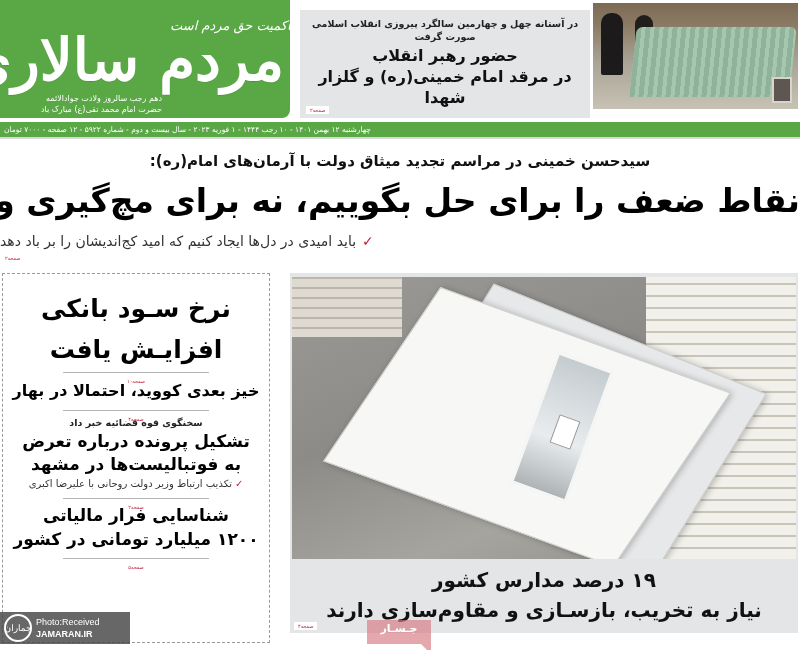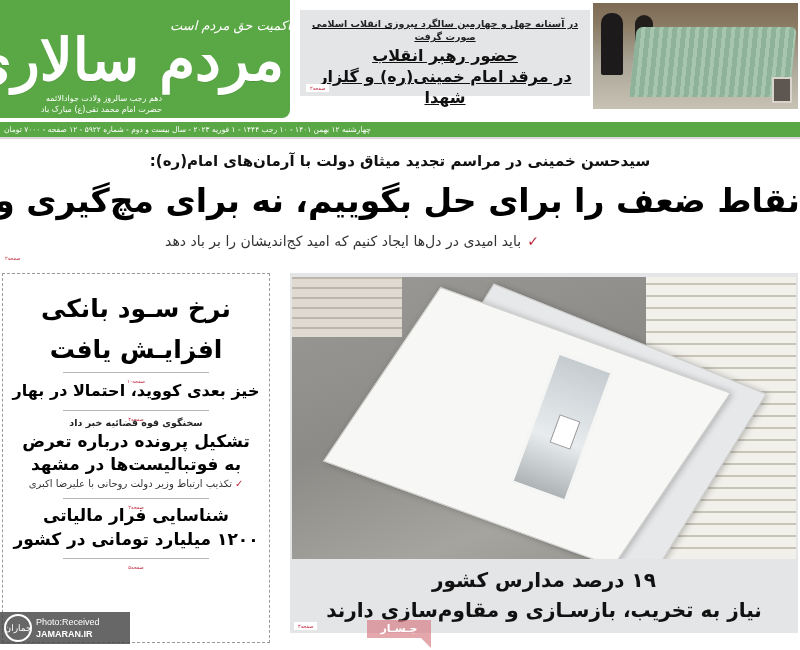--- a/index.html
+++ b/index.html
@@ -21,22 +21,22 @@
     font-family: "DejaVu Serif", serif; font-size: 58px; font-weight: bold; line-height: 64px;
     letter-spacing: -1px; white-space: nowrap; text-shadow: 0 1px 0 rgba(0,0,0,0.08);
   }
   .masthead .occasion {
     position: absolute; left: 22px; top: 93px; font-size: 8px; line-height: 11px;
     text-align: right; direction: rtl; width: 140px;
   }
 
   
   .top-story {
-    position: absolute; left: 300px; top: 10px; width: 290px; height: 86px;
-    background: #e4e5e7; text-align: center; direction: rtl; text-decoration: underline;
+    position: absolute; left: 300px; top: 10px; width: 290px; height: 108px;
+    background: #e4e5e7; text-align: center; direction: rtl;
   }
   .top-story .kicker { font-size: 9.5px; font-weight: bold; margin-top: 7px; line-height: 13px; color: #222; }
   .top-story .head1 { font-size: 16px; font-weight: bold; margin-top: 2px; line-height: 21px; }
   .top-story .head2 { font-size: 16px; font-weight: bold; line-height: 21px; }
   .page-ref {
     position: absolute; background: #fff; color: #c0243b; font-size: 5px;
     padding: 1px 4px; line-height: 6px; white-space: nowrap;
   }
   .top-story .page-ref { left: 6px; bottom: 4px; }
 
@@ -69,21 +69,21 @@
   .supertitle {
     position: absolute; left: 0; top: 150px; width: 800px; text-align: center;
     font-size: 15px; font-weight: bold; line-height: 22px; color: #111;
   }
   .headline {
     position: absolute; left: 0; top: 178px; width: 800px; text-align: center;
     font-size: 33px; font-weight: 900; line-height: 46px; color: #000; letter-spacing: -0.5px;
     white-space: nowrap;
   }
   .subline {
-    position: absolute; left: 0; top: 230px; width: 704px; text-align: center;
+    position: absolute; left: 0; top: 230px; width: 704px; text-align: left;
     font-size: 14px; line-height: 22px; color: #333;
   }
   .subline .check { color: #c0243b; font-weight: bold; margin-left: 6px; }
   .page-ref-main { position: absolute; left: 5px; top: 255px; color: #c0243b; font-size: 5px; line-height: 6px; }
 
   
   .left-col {
     position: absolute; left: 2px; top: 273px; width: 268px; height: 370px;
     border: 1.5px dashed #9a9a9a; direction: rtl; text-align: center;
   }
@@ -155,21 +155,21 @@
     display: flex; align-items: center; padding-left: 4px;
   }
   .jamaran-badge .logo {
     width: 28px; height: 28px; border: 2px solid #fff; border-radius: 50%;
     display: flex; align-items: center; justify-content: center; font-size: 9px; margin-right: 4px;
     font-family: "DejaVu Serif", serif;
   }
   .jamaran-badge .txt { font-size: 9px; line-height: 12px; font-family: "Liberation Sans", sans-serif; }
 
   .watermark {
-    position: absolute; left: 367px; top: 620px; width: 64px; height: 18px;
+    position: absolute; left: 367px; top: 620px; width: 64px; height: 24px;
     background: rgba(214,120,128,0.65); color: #fff; font-size: 11px; font-weight: bold;
     text-align: center; line-height: 18px; direction: rtl;
   }
   .watermark::after {
     content: ""; position: absolute; right: 0; bottom: -10px; border-left: 10px solid transparent;
     border-top: 10px solid rgba(214,120,128,0.65);
   }
 </style>
 </head>
 <body>

